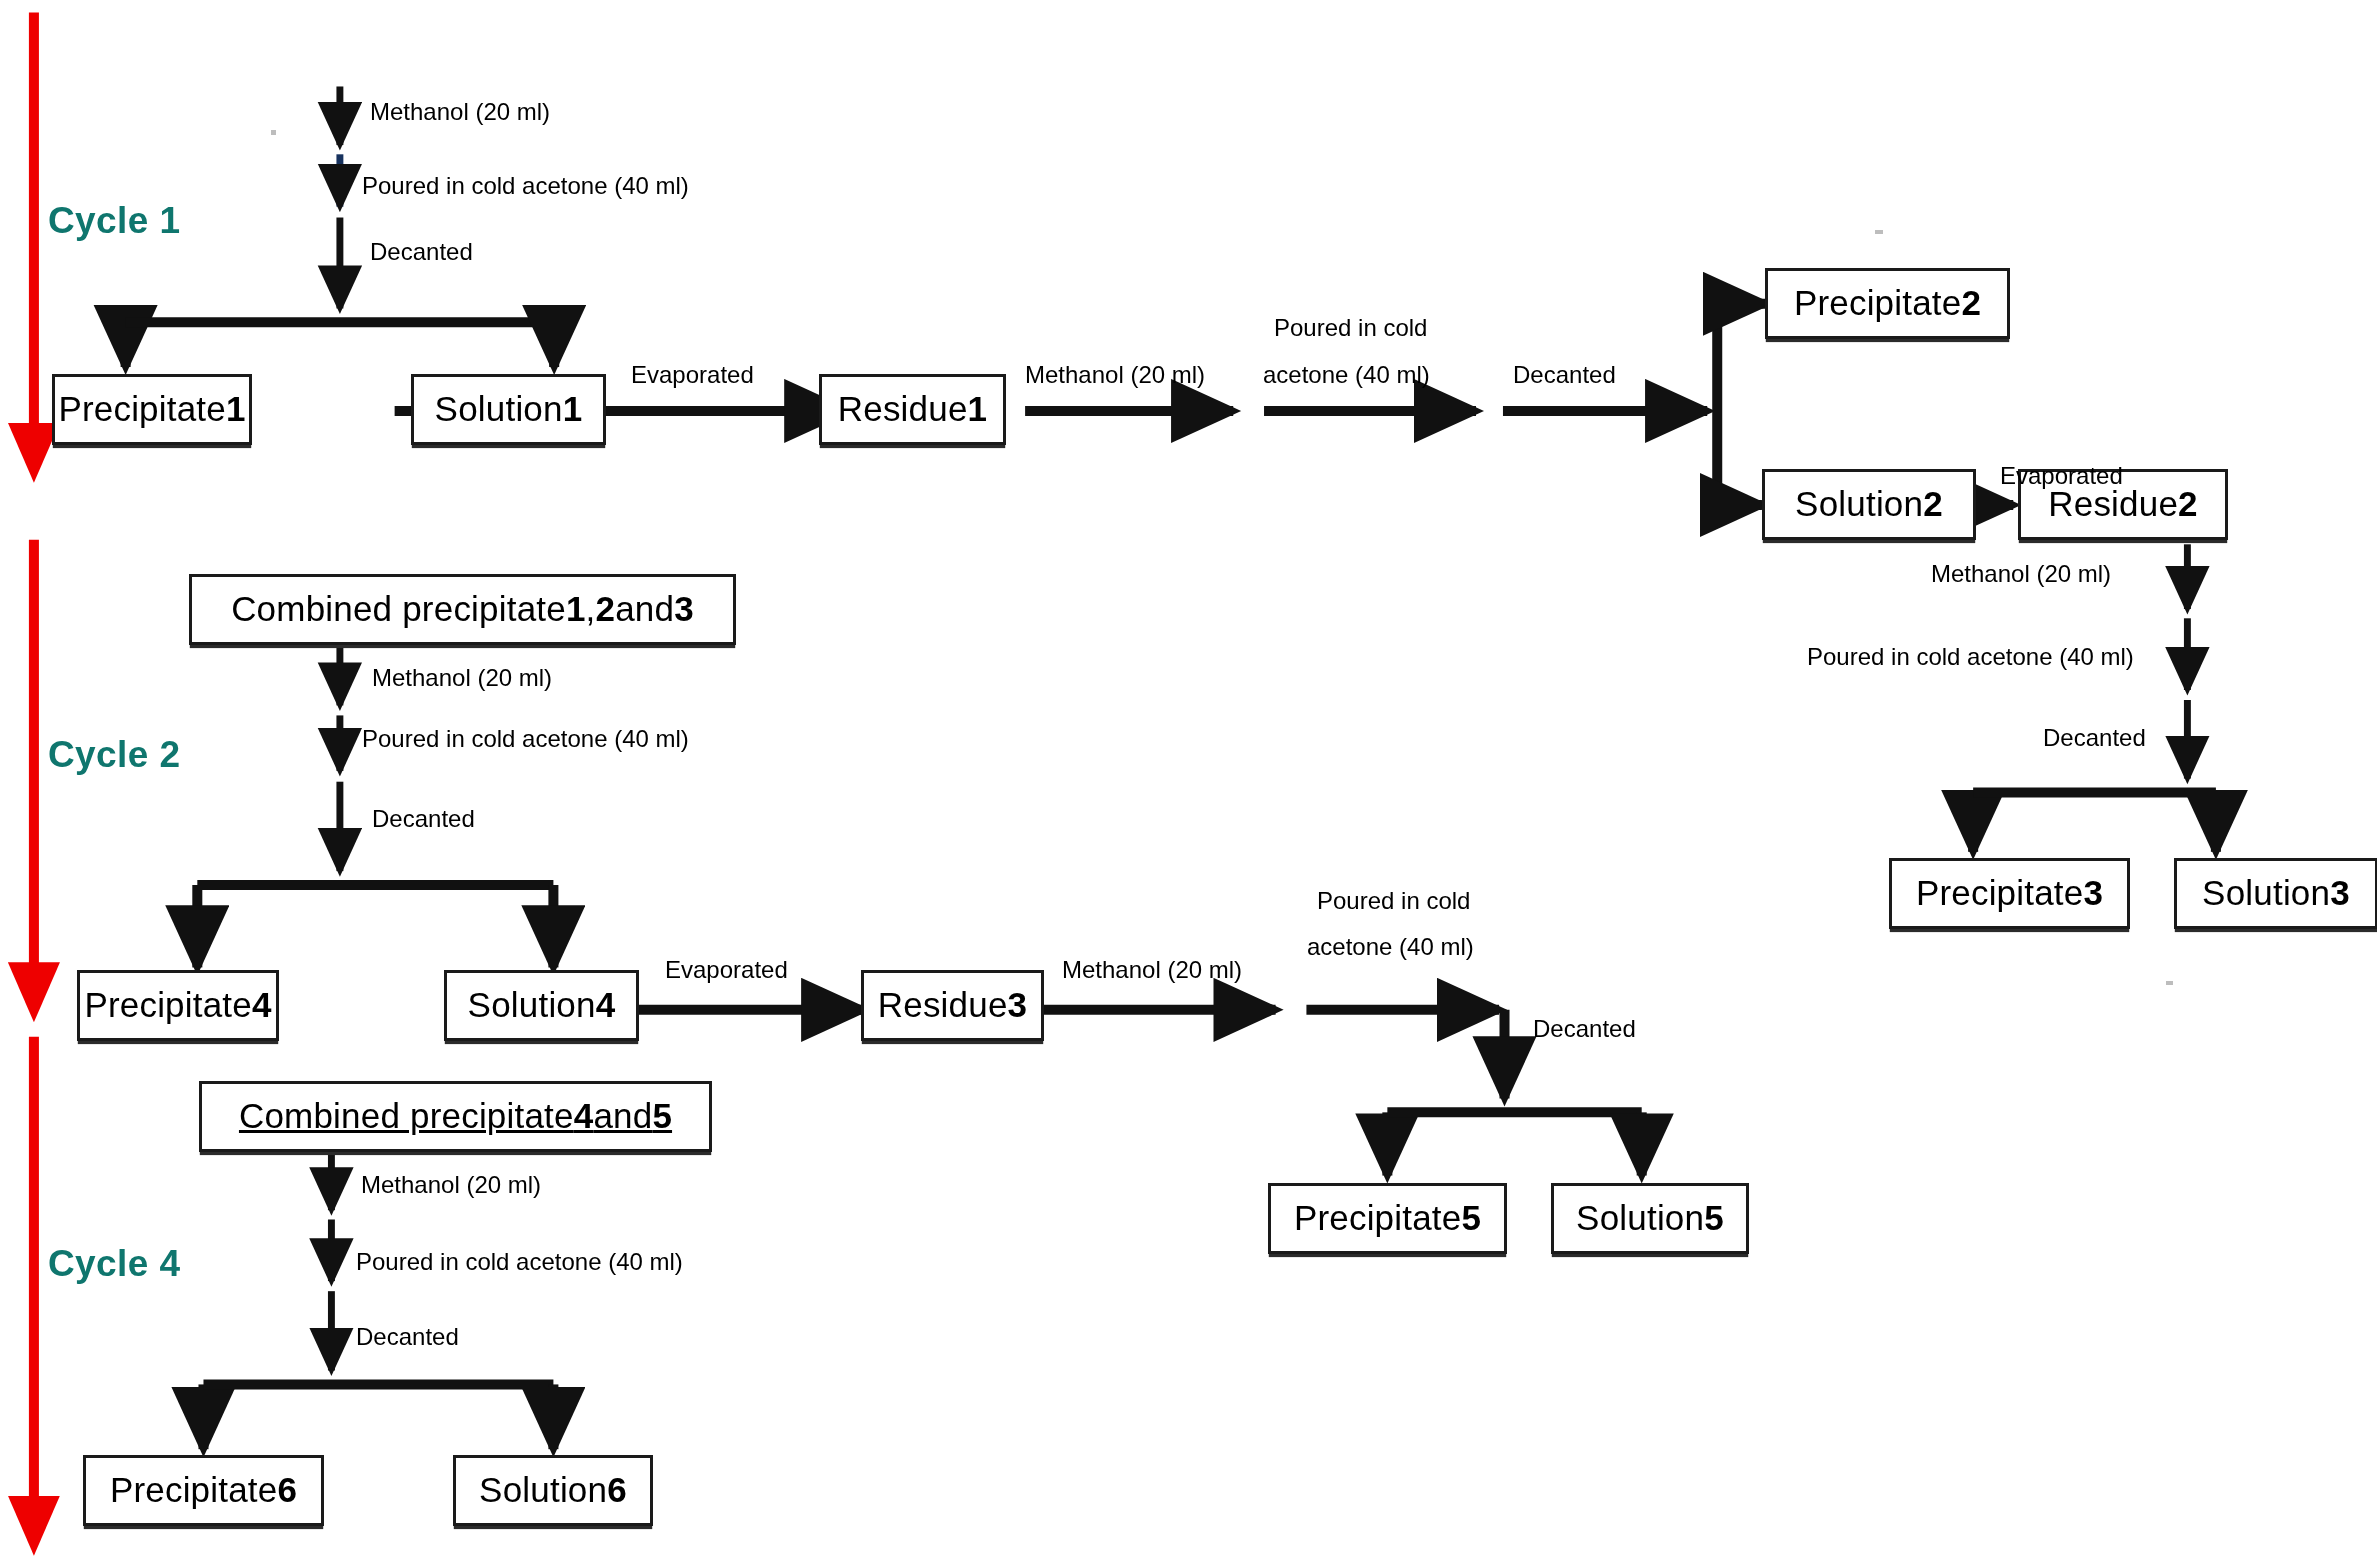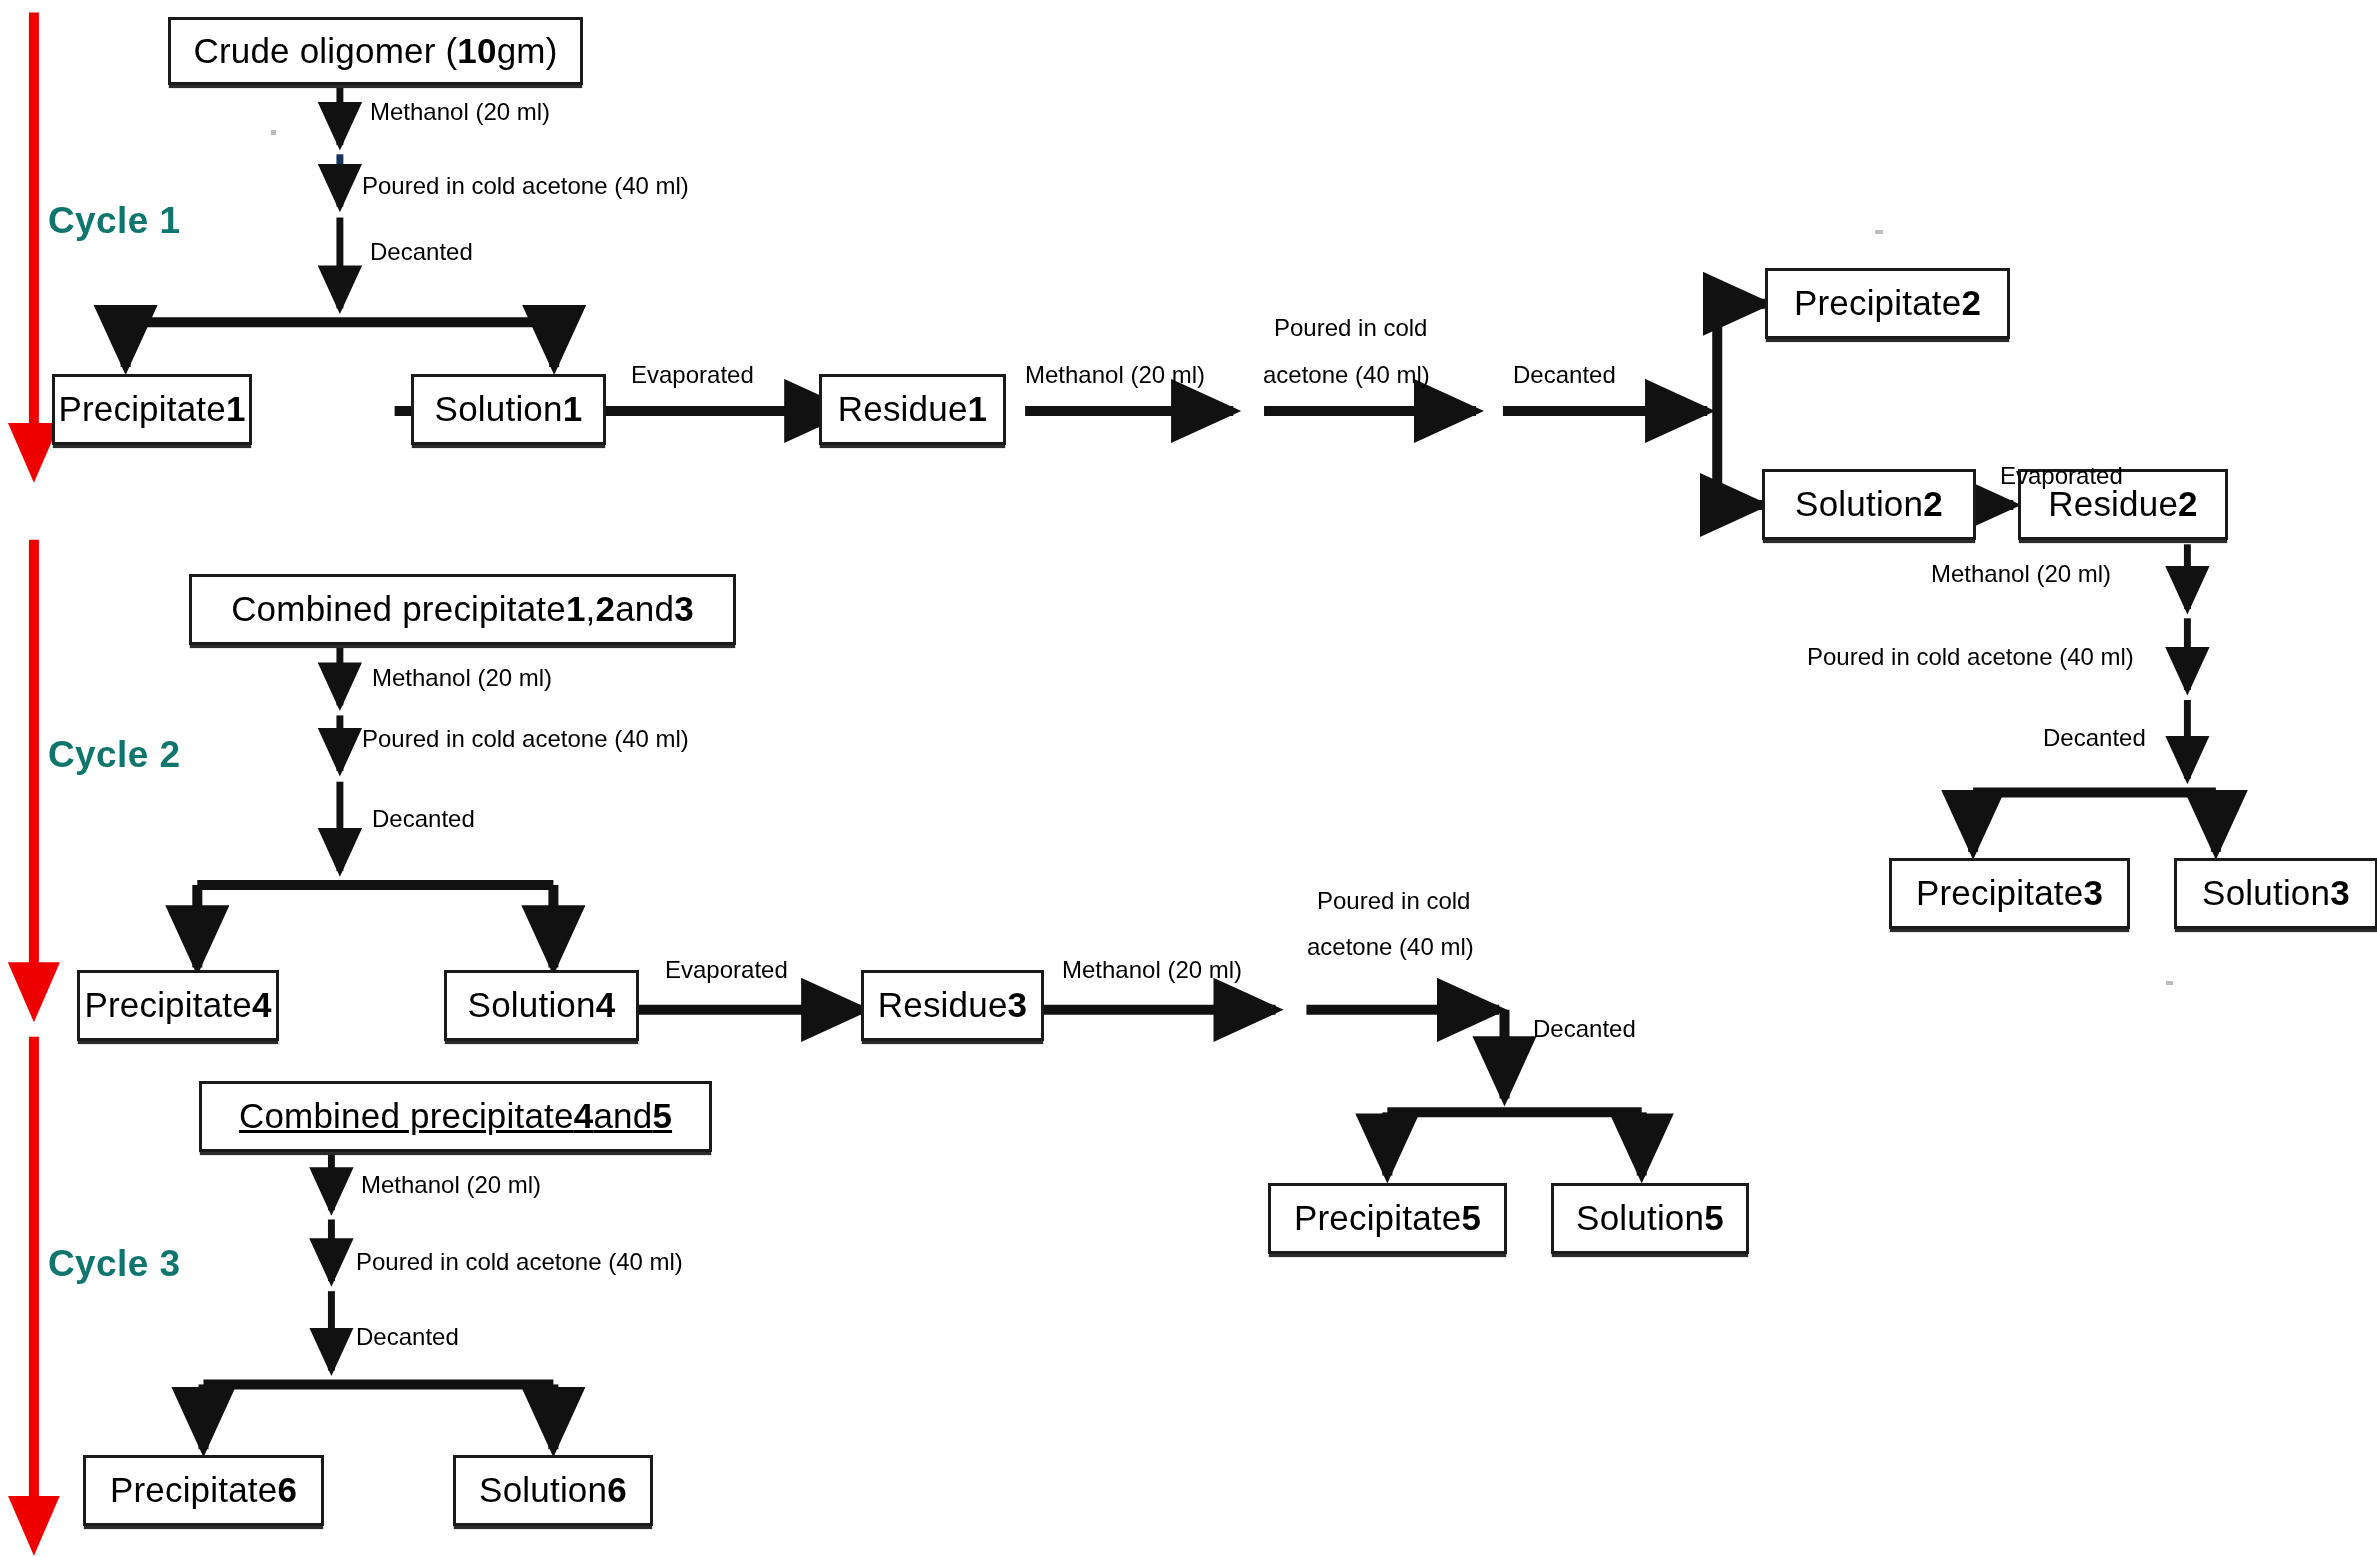--- a/index.html
+++ b/index.html
@@ -141,23 +141,22 @@
       <line x1="44" y1="1345" x2="44" y2="2000" marker-end="url(#ahr)"></line>
     </g>
   </svg>
 
   <div class="speck" style="left:271px; top:130px; width:5.4px; height:5.4px;"></div>
   <div class="speck" style="left:1875px; top:230px; width:7.7px; height:3.9px;"></div>
   <div class="speck" style="left:2166px; top:981px; width:7px; height:3.9px;"></div>
 
   <div class="cycle-label" style="left:48px; top:200px;">Cycle 1</div>
   <div class="cycle-label" style="left:48px; top:734px;">Cycle 2</div>
-  <div class="cycle-label" style="left:48px; top:1243px;">Cycle 3</div>
-
-  <div class="node" style="left:168px; top:17px; width:415px; height:68px;">Crude oligomer (<span class="num">10</span> gm)</div>
+  <div class="cycle-label" style="left:48px; top:1243px;">Cycle 4</div>
+
 
   <div class="node" style="left:52px; top:374px; width:200px; height:71px;">Precipitate <span class="num">1</span></div>
 
   <div class="node" style="left:411px; top:374px; width:195px; height:71px;">Solution <span class="num">1</span></div>
 
   <div class="node" style="left:819px; top:374px; width:187px; height:71px;">Residue <span class="num">1</span></div>
 
   <div class="node" style="left:1765px; top:268px; width:245px; height:71px;">Precipitate <span class="num">2</span></div>
 
   <div class="node" style="left:1762px; top:469px; width:214px; height:71px;">Solution <span class="num">2</span></div>

